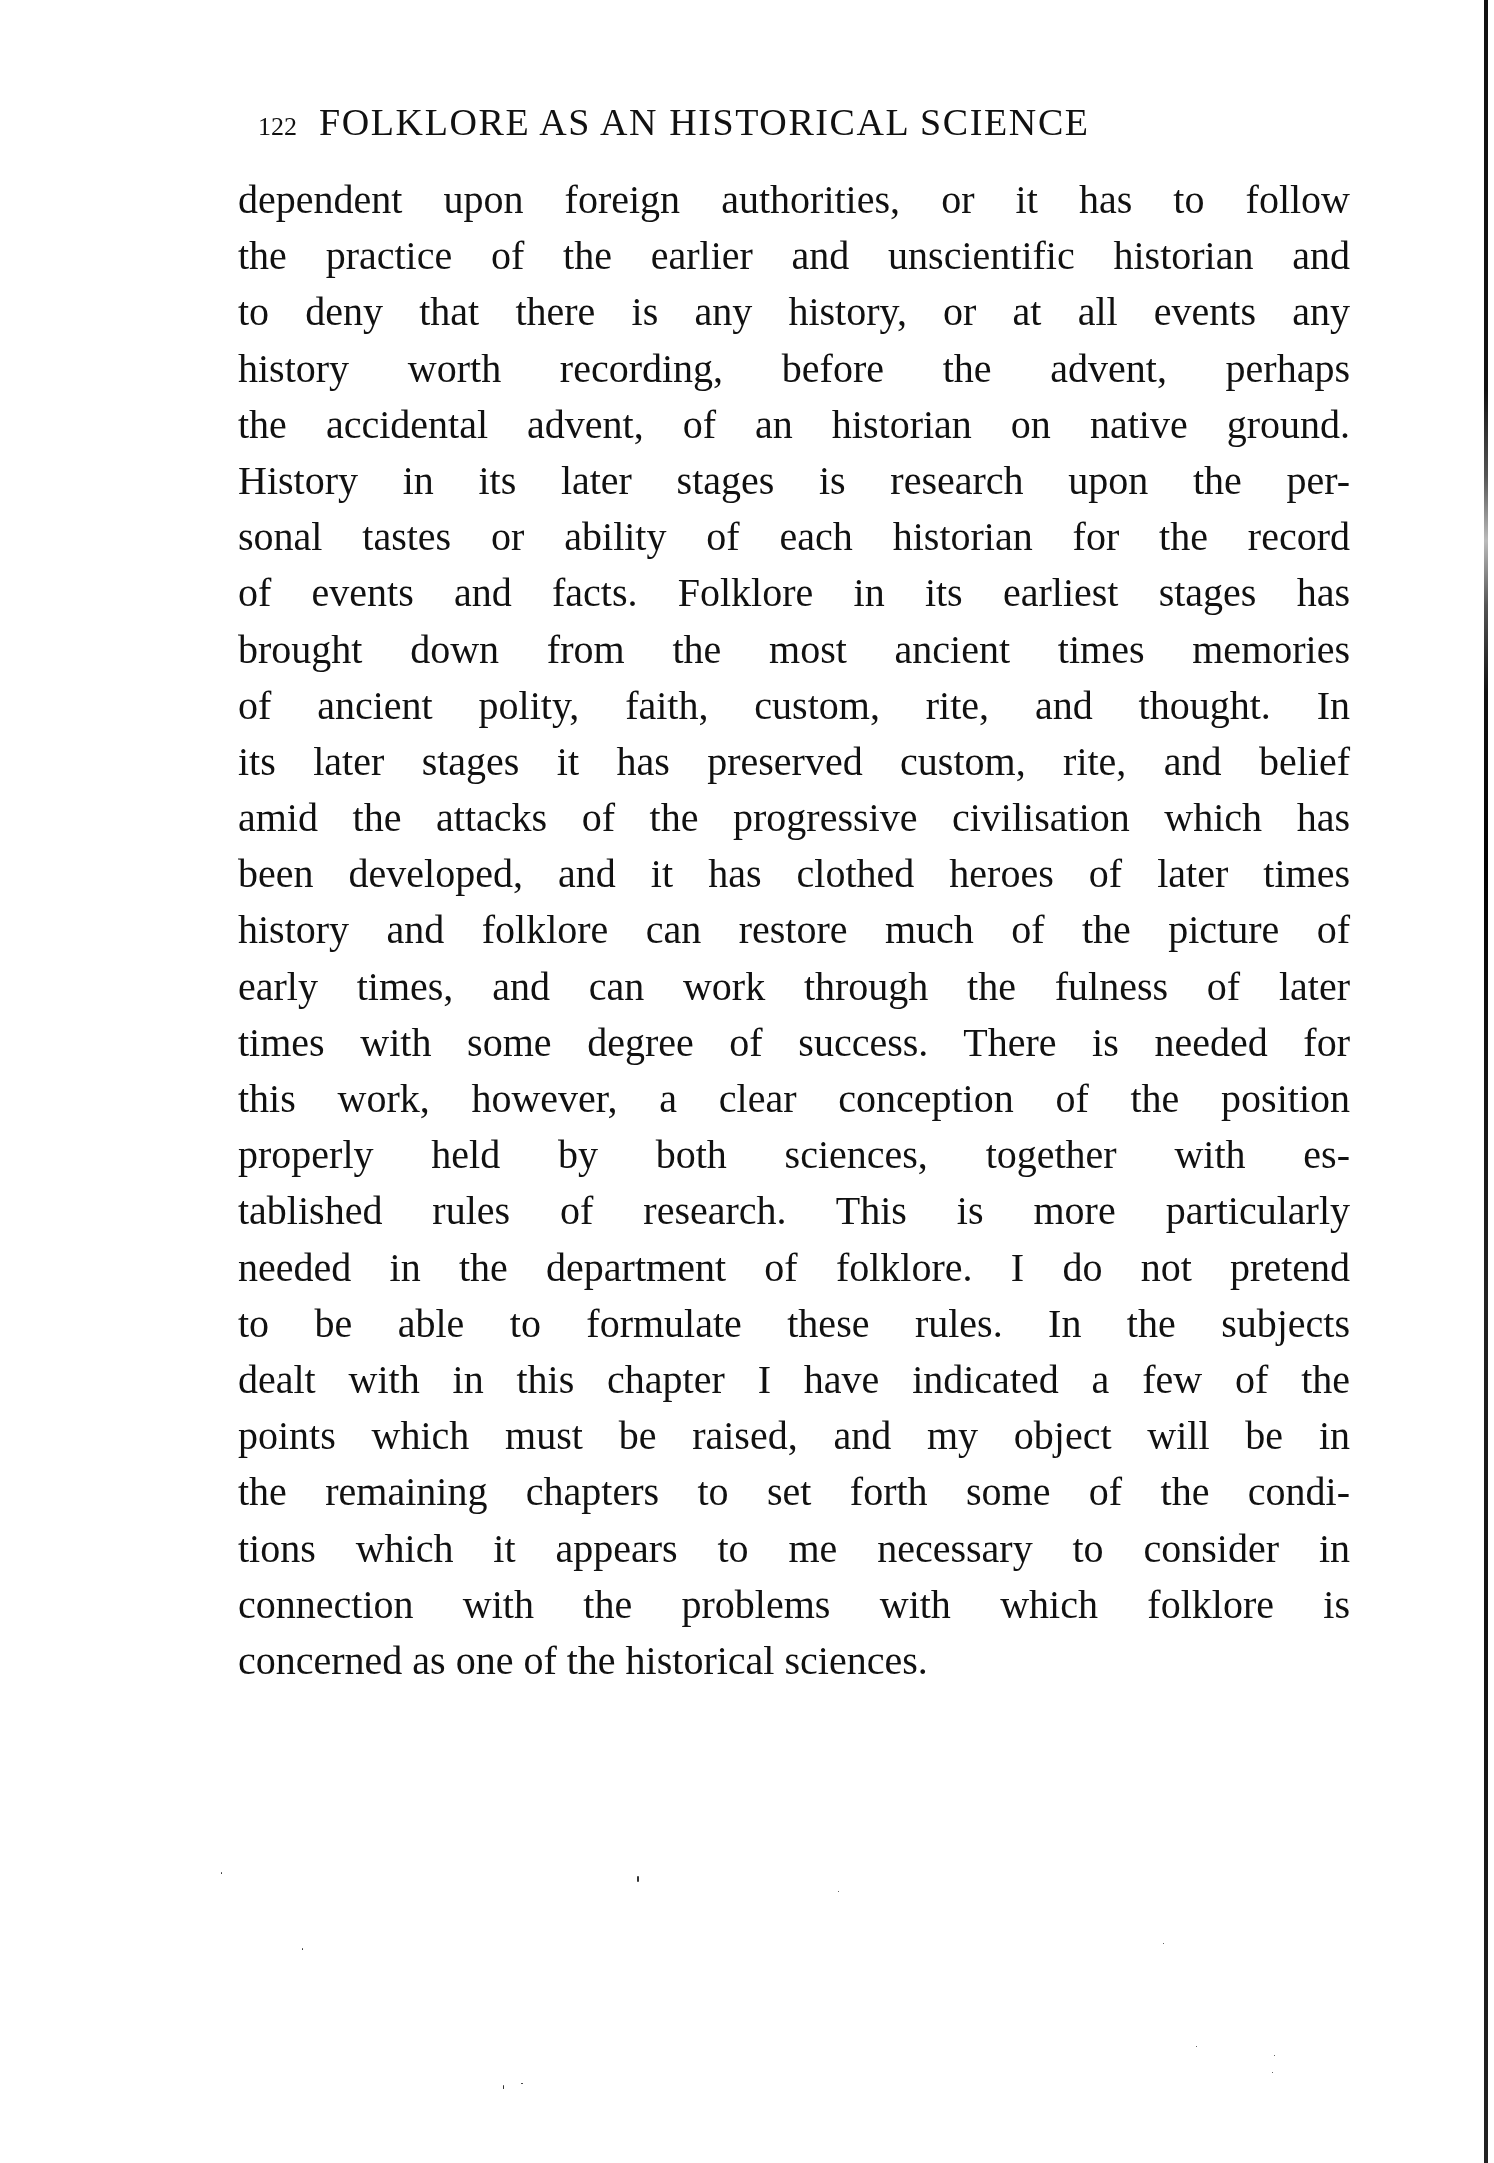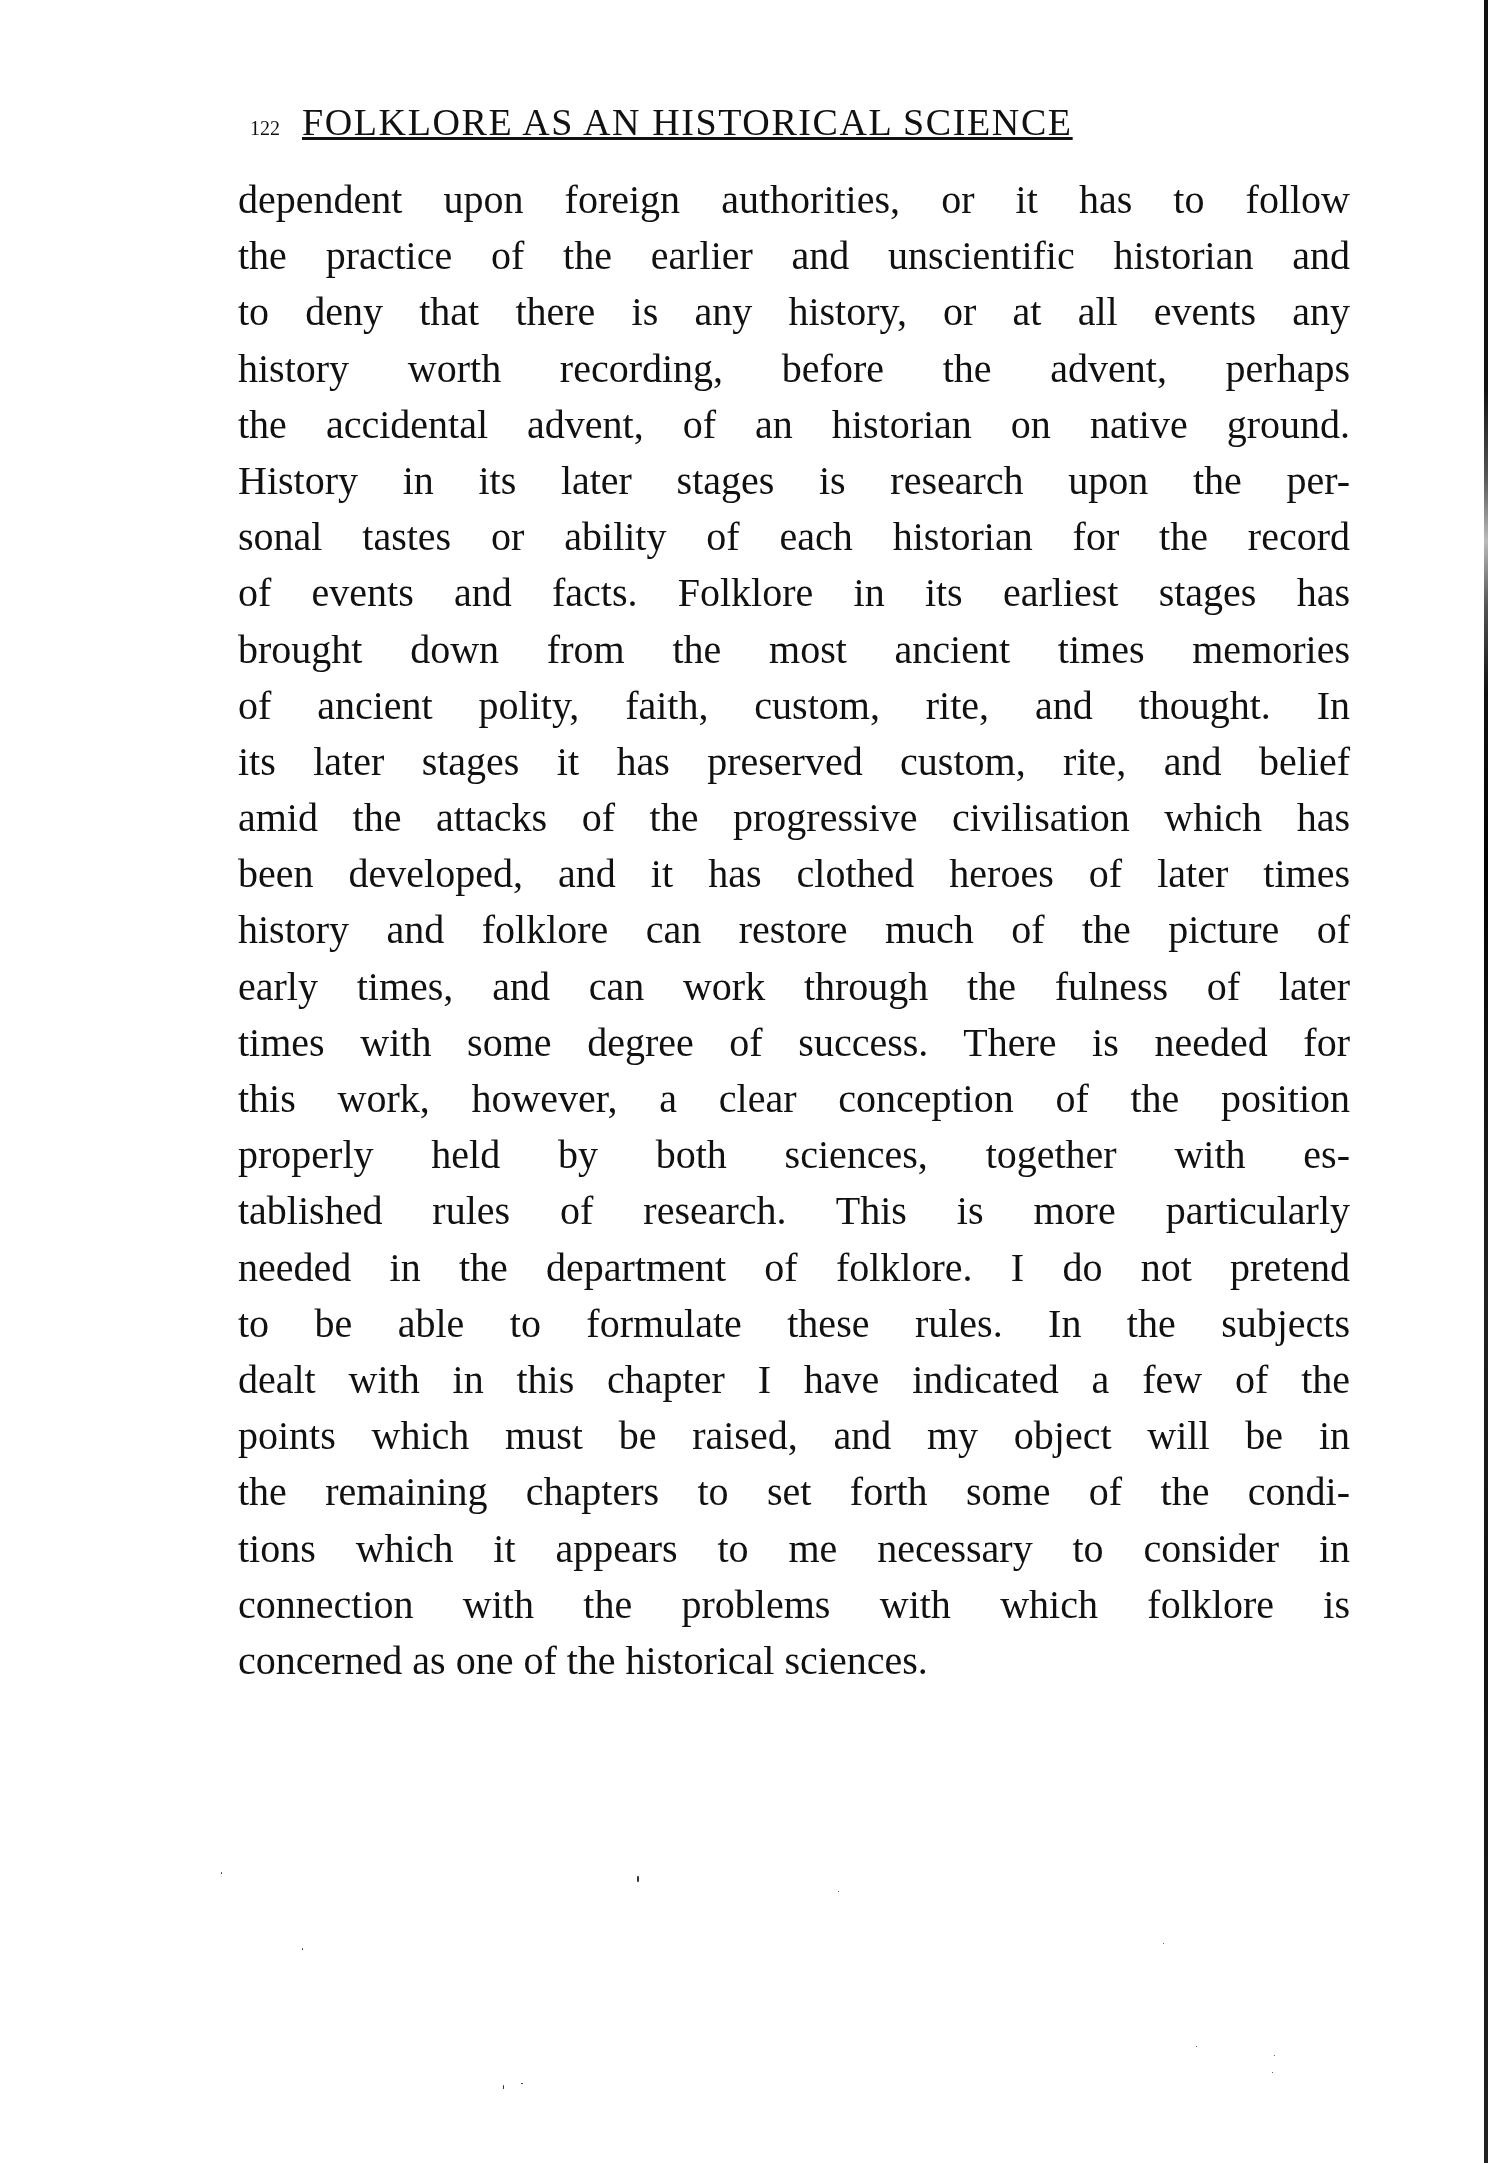--- a/index.html
+++ b/index.html
@@ -29,27 +29,27 @@
     top: 100px;
     width: 1110px;
     height: 44px;
     white-space: nowrap;
     font-size: 38px;
     line-height: 44px;
     letter-spacing: 1px;
     color: #111;
   }
   .running-head .page-number {
-    font-size: 20px;
+    font-size: 26px;
     letter-spacing: 0;
     margin-right: 22px;
+    margin-left: 8px;
   }
   .running-head .head-title {
     letter-spacing: 1.6px;
-    text-decoration: underline;
   }
   .body-text {
     position: absolute;
     left: 238px;
     top: 172px;
     width: 1112px;
   }
   .line {
     display: block;
     height: 56.2px;

